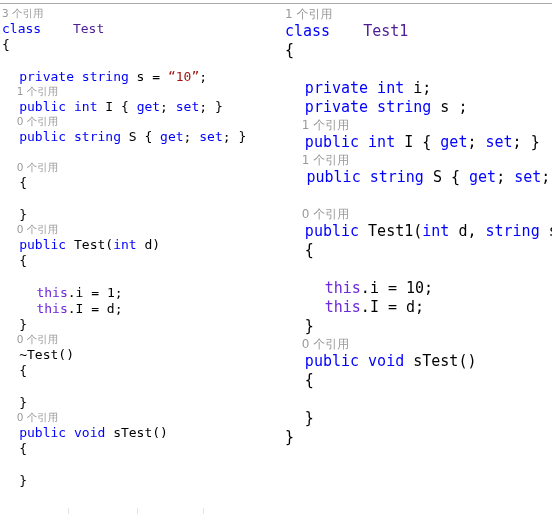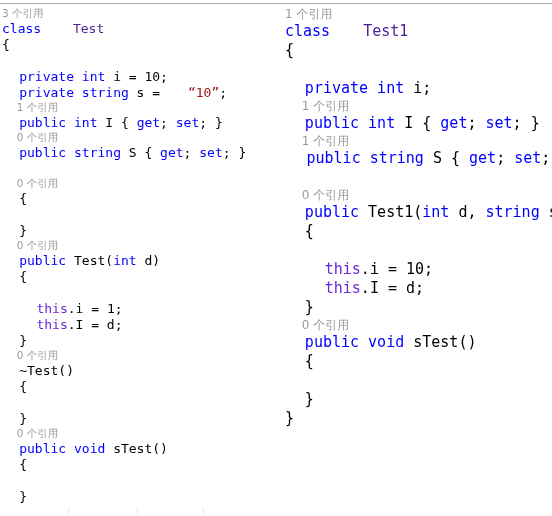--- a/index.html
+++ b/index.html
@@ -68,21 +68,21 @@
   }
   .pane-left  .line.codelens { font-size: 10.5px; height: 14px; }
   .pane-right .line.codelens { font-size: 12px;  height: 16px; }
 
   .line.blank { color: transparent; }
 
   
   .kw   { color: #0000ff; }            
   .type { color: #4c1d95; margin-left: 24px; }            
   .id   { color: #000000; }            
-  .str  { color: #a31515; margin-left: 20px; }            
+  .str  { color: #a31515; }            
   .this { color: #6d28d9; }            
   .num  { color: #000000; }            
 
   
   .indent-ticks {
     position: absolute;
     left: 0;
     bottom: 0;
     width: 552px;
     height: 10px;
@@ -102,21 +102,20 @@
 <div id="screenshot">
 
   <div class="top-rule"></div>
 
   <div class="panes">
     <div class="pane pane-left">
         <div class="line codelens" style="padding-left: 0ch;">3 个引用</div>
         <div class="line" style="padding-left: 0ch;"><span class="kw">class</span><span class="id"> </span><span class="type">Test</span></div>
         <div class="line" style="padding-left: 0ch;"><span class="id">{</span></div>
         <div class="line blank" style="padding-left: 0ch;">&nbsp;</div>
-        <div class="line" style="padding-left: 2.2ch;"><span class="kw">private</span><span class="id"> </span><span class="kw">int</span><span class="id"> i = </span><span class="num">10</span><span class="id">;</span></div>
         <div class="line" style="padding-left: 2.2ch;"><span class="kw">private</span><span class="id"> </span><span class="kw">string</span><span class="id"> s = </span><span class="str">“10”</span><span class="id">;</span></div>
         <div class="line codelens" style="padding-left: 2.2ch;">1 个引用</div>
         <div class="line" style="padding-left: 2.2ch;"><span class="kw">public</span><span class="id"> </span><span class="kw">int</span><span class="id"> I { </span><span class="kw">get</span><span class="id">; </span><span class="kw">set</span><span class="id">; }</span></div>
         <div class="line codelens" style="padding-left: 2.2ch;">0 个引用</div>
         <div class="line" style="padding-left: 2.2ch;"><span class="kw">public</span><span class="id"> </span><span class="kw">string</span><span class="id"> S { </span><span class="kw">get</span><span class="id">; </span><span class="kw">set</span><span class="id">; }</span></div>
         <div class="line blank" style="padding-left: 0ch;">&nbsp;</div>
         <div class="line codelens" style="padding-left: 2.2ch;">0 个引用</div>
         <div class="line" style="padding-left: 2.2ch;"><span class="id">{</span></div>
         <div class="line blank" style="padding-left: 0ch;">&nbsp;</div>
         <div class="line" style="padding-left: 2.2ch;"><span class="id">}</span></div>
@@ -137,20 +136,21 @@
         <div class="line" style="padding-left: 2.2ch;"><span class="id">{</span></div>
         <div class="line blank" style="padding-left: 0ch;">&nbsp;</div>
         <div class="line" style="padding-left: 2.2ch;"><span class="id">}</span></div>
       </div>
     <div class="pane pane-right">
         <div class="line codelens" style="padding-left: 0ch;">1 个引用</div>
         <div class="line" style="padding-left: 0ch;"><span class="kw">class</span><span class="id"> </span><span class="type">Test1</span></div>
         <div class="line" style="padding-left: 0ch;"><span class="id">{</span></div>
         <div class="line blank" style="padding-left: 0ch;">&nbsp;</div>
         <div class="line" style="padding-left: 2.2ch;"><span class="kw">private</span><span class="id"> </span><span class="kw">int</span><span class="id"> i;</span></div>
+        <div class="line" style="padding-left: 2.2ch;"><span class="kw">private</span><span class="id"> </span><span class="kw">string</span><span class="id"> s ;</span></div>
         <div class="line codelens" style="padding-left: 2.2ch;">1 个引用</div>
         <div class="line" style="padding-left: 2.2ch;"><span class="kw">public</span><span class="id"> </span><span class="kw">int</span><span class="id"> I { </span><span class="kw">get</span><span class="id">; </span><span class="kw">set</span><span class="id">; }</span></div>
         <div class="line codelens" style="padding-left: 2.2ch;">1 个引用</div>
         <div class="line" style="padding-left: 2.2ch; text-align: center;"><span class="kw">public</span><span class="id"> </span><span class="kw">string</span><span class="id"> S { </span><span class="kw">get</span><span class="id">; </span><span class="kw">set</span><span class="id">;</span></div>
         <div class="line blank" style="padding-left: 0ch;">&nbsp;</div>
         <div class="line codelens" style="padding-left: 2.2ch;">0 个引用</div>
         <div class="line" style="padding-left: 2.2ch;"><span class="kw">public</span><span class="id"> Test1(</span><span class="kw">int</span><span class="id"> d, </span><span class="kw">string</span><span class="id"> s)</span></div>
         <div class="line" style="padding-left: 2.2ch;"><span class="id">{</span></div>
         <div class="line blank" style="padding-left: 0ch;">&nbsp;</div>
         <div class="line" style="padding-left: 4.4ch;"><span class="this">this</span><span class="id">.i = </span><span class="num">10</span><span class="id">;</span></div>

